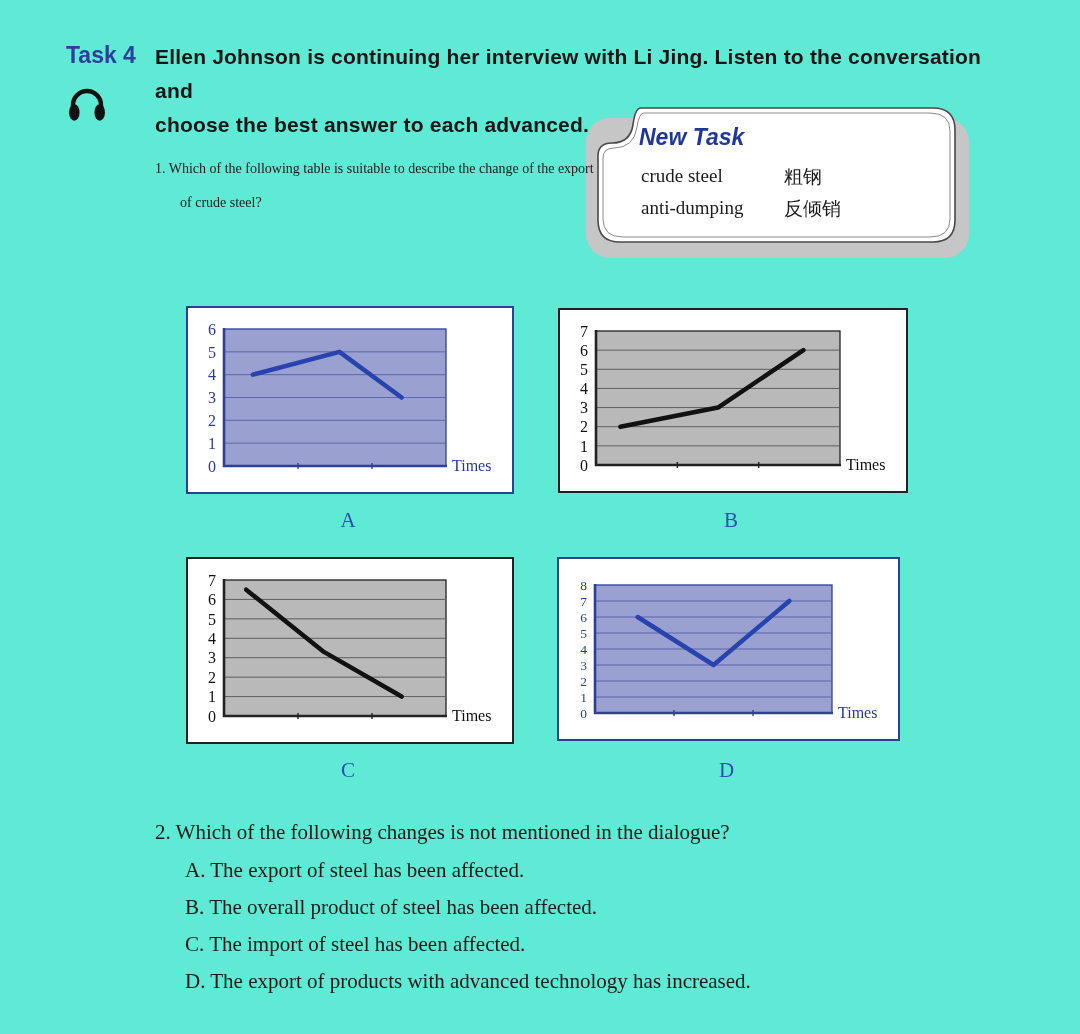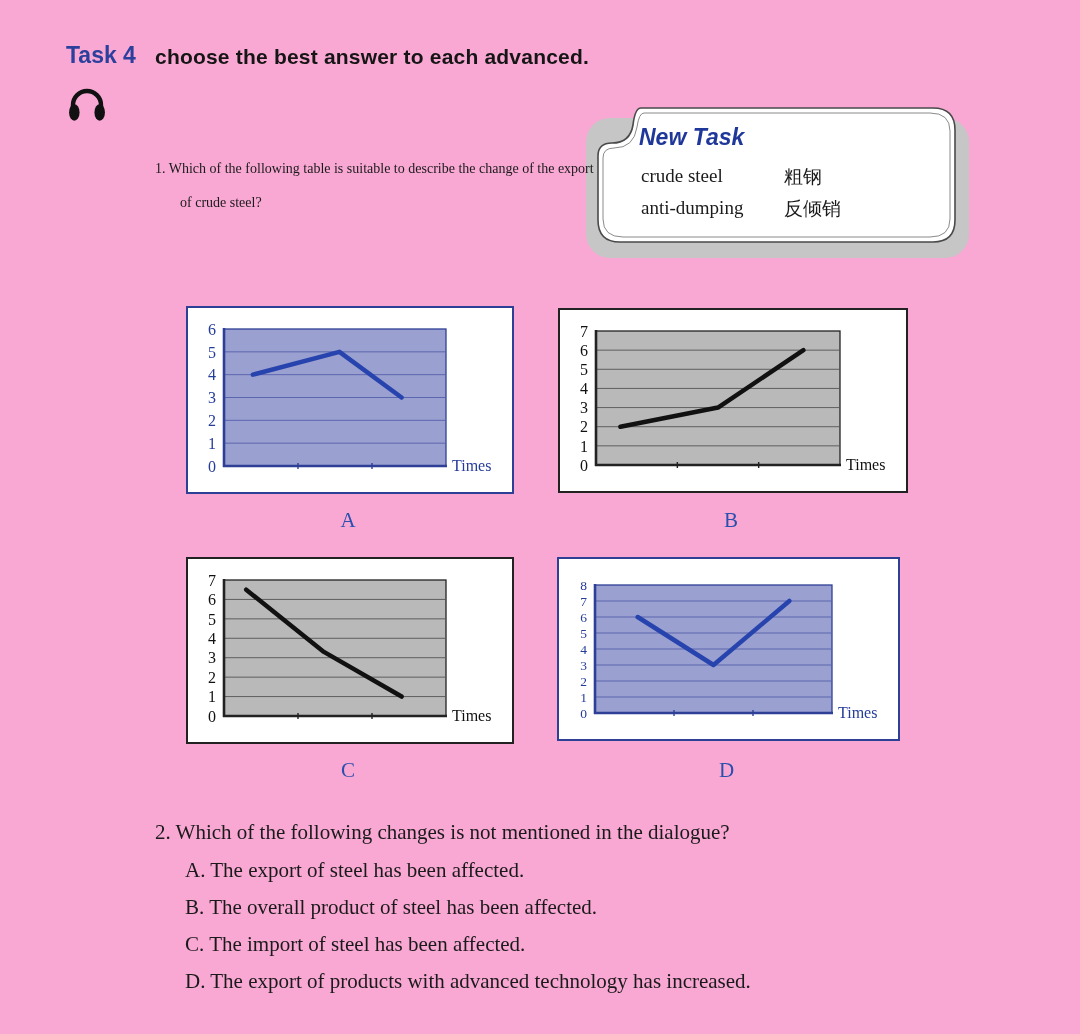--- a/index.html
+++ b/index.html
@@ -1,16 +1,16 @@
 <!DOCTYPE html>
 <html><head>
 <meta charset="utf-8">
 <style>
   html,body{margin:0;padding:0;background:#ffffff;}
-  #page{position:relative;width:1080px;height:1034px;background:#f9a8d4;overflow:hidden;
+  #page{position:relative;width:1080px;height:1034px;background:#5eead4;overflow:hidden;
         font-family:"Liberation Serif",serif;color:#1a1a1a;}
   .abs{position:absolute;}
 
   
   .task-label{font-family:"Liberation Sans",sans-serif;font-weight:700;font-size:23px;color:#2b3f9c;}
   .instruction{font-family:"Liberation Sans",sans-serif;font-weight:700;font-size:21px;color:#151515;
                line-height:34px;letter-spacing:.2px;}
 
   
   .nw-title{font-family:"Liberation Sans",sans-serif;font-weight:700;font-style:italic;
@@ -37,20 +37,21 @@
 
   <div class="abs" style="left:66px;top:82px;">
     <svg width="42" height="46" viewBox="0 0 48 48">
       <path d="M8 31 v-7 a16 16 0 0 1 32 0 v7" fill="none" stroke="#111" stroke-width="5"></path>
       <ellipse cx="9.5" cy="32.5" rx="6" ry="9.5" fill="#111"></ellipse>
       <ellipse cx="38.5" cy="32.5" rx="6" ry="9.5" fill="#111"></ellipse>
     </svg>
   </div>
 
   <div class="abs instruction" style="left:155px;top:40px;width:840px;">
+    <div>Ellen Johnson is continuing her interview with Li Jing. Listen to the conversation and</div>
     <div>choose the best answer to each advanced.</div>
   </div>
 
   <div class="abs" style="left:583px;top:98px;width:390px;height:170px;">
     <svg width="390" height="170" viewBox="0 0 390 170">
       <rect x="3" y="20" width="383" height="140" rx="24" fill="#c6c6c6"></rect>
       <path d="M58 10 H350 Q372 10 372 32 V122 Q372 144 350 144 H37 Q15 144 15 122 V58 Q15 45 29 45 Q47 45 50 27 Q52 10 58 10 Z" fill="#ffffff" stroke="#4a4a4a" stroke-width="1.6"></path>
       <path d="M61 15 H347 Q367 15 367 33 V121 Q367 139 347 139 H40 Q20 139 20 121 V60 Q20 50 31 50 Q51 50 54 29 Q56 15 61 15 Z" fill="none" stroke="#8a8a8a" stroke-width="1"></path>
     </svg>
     <div class="abs nw-title" style="left:56px;top:26px;">New Task</div>

